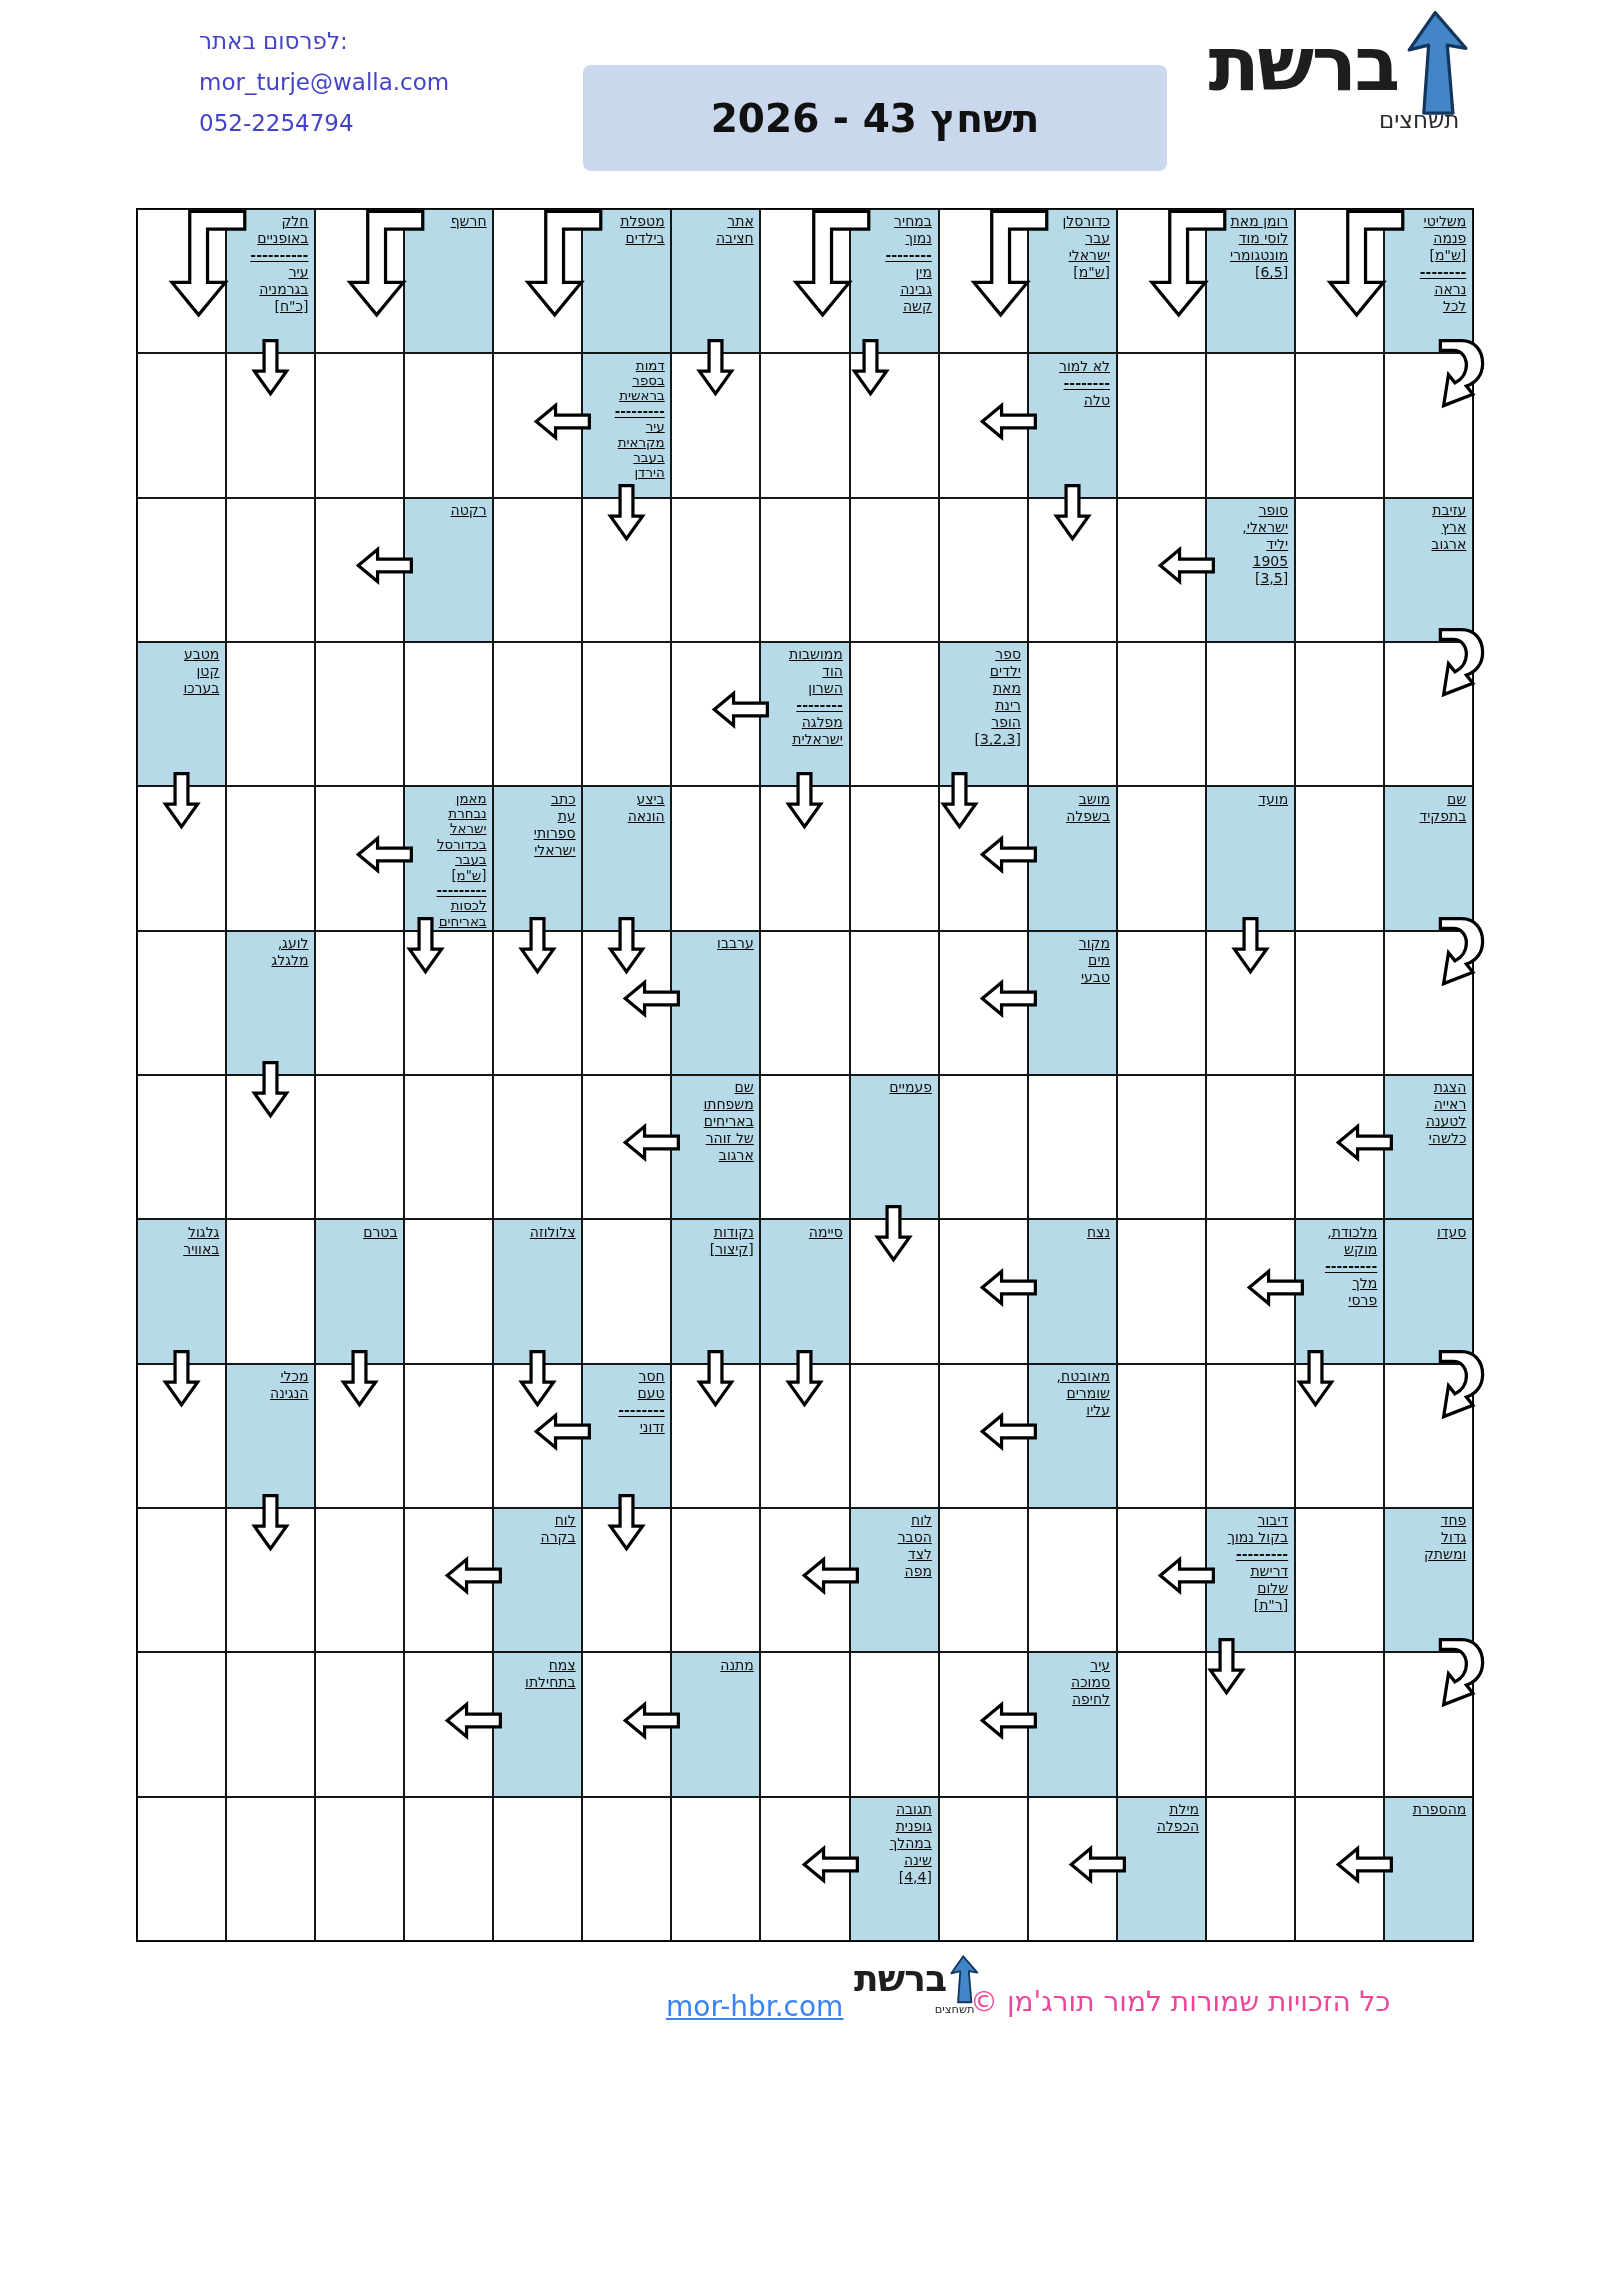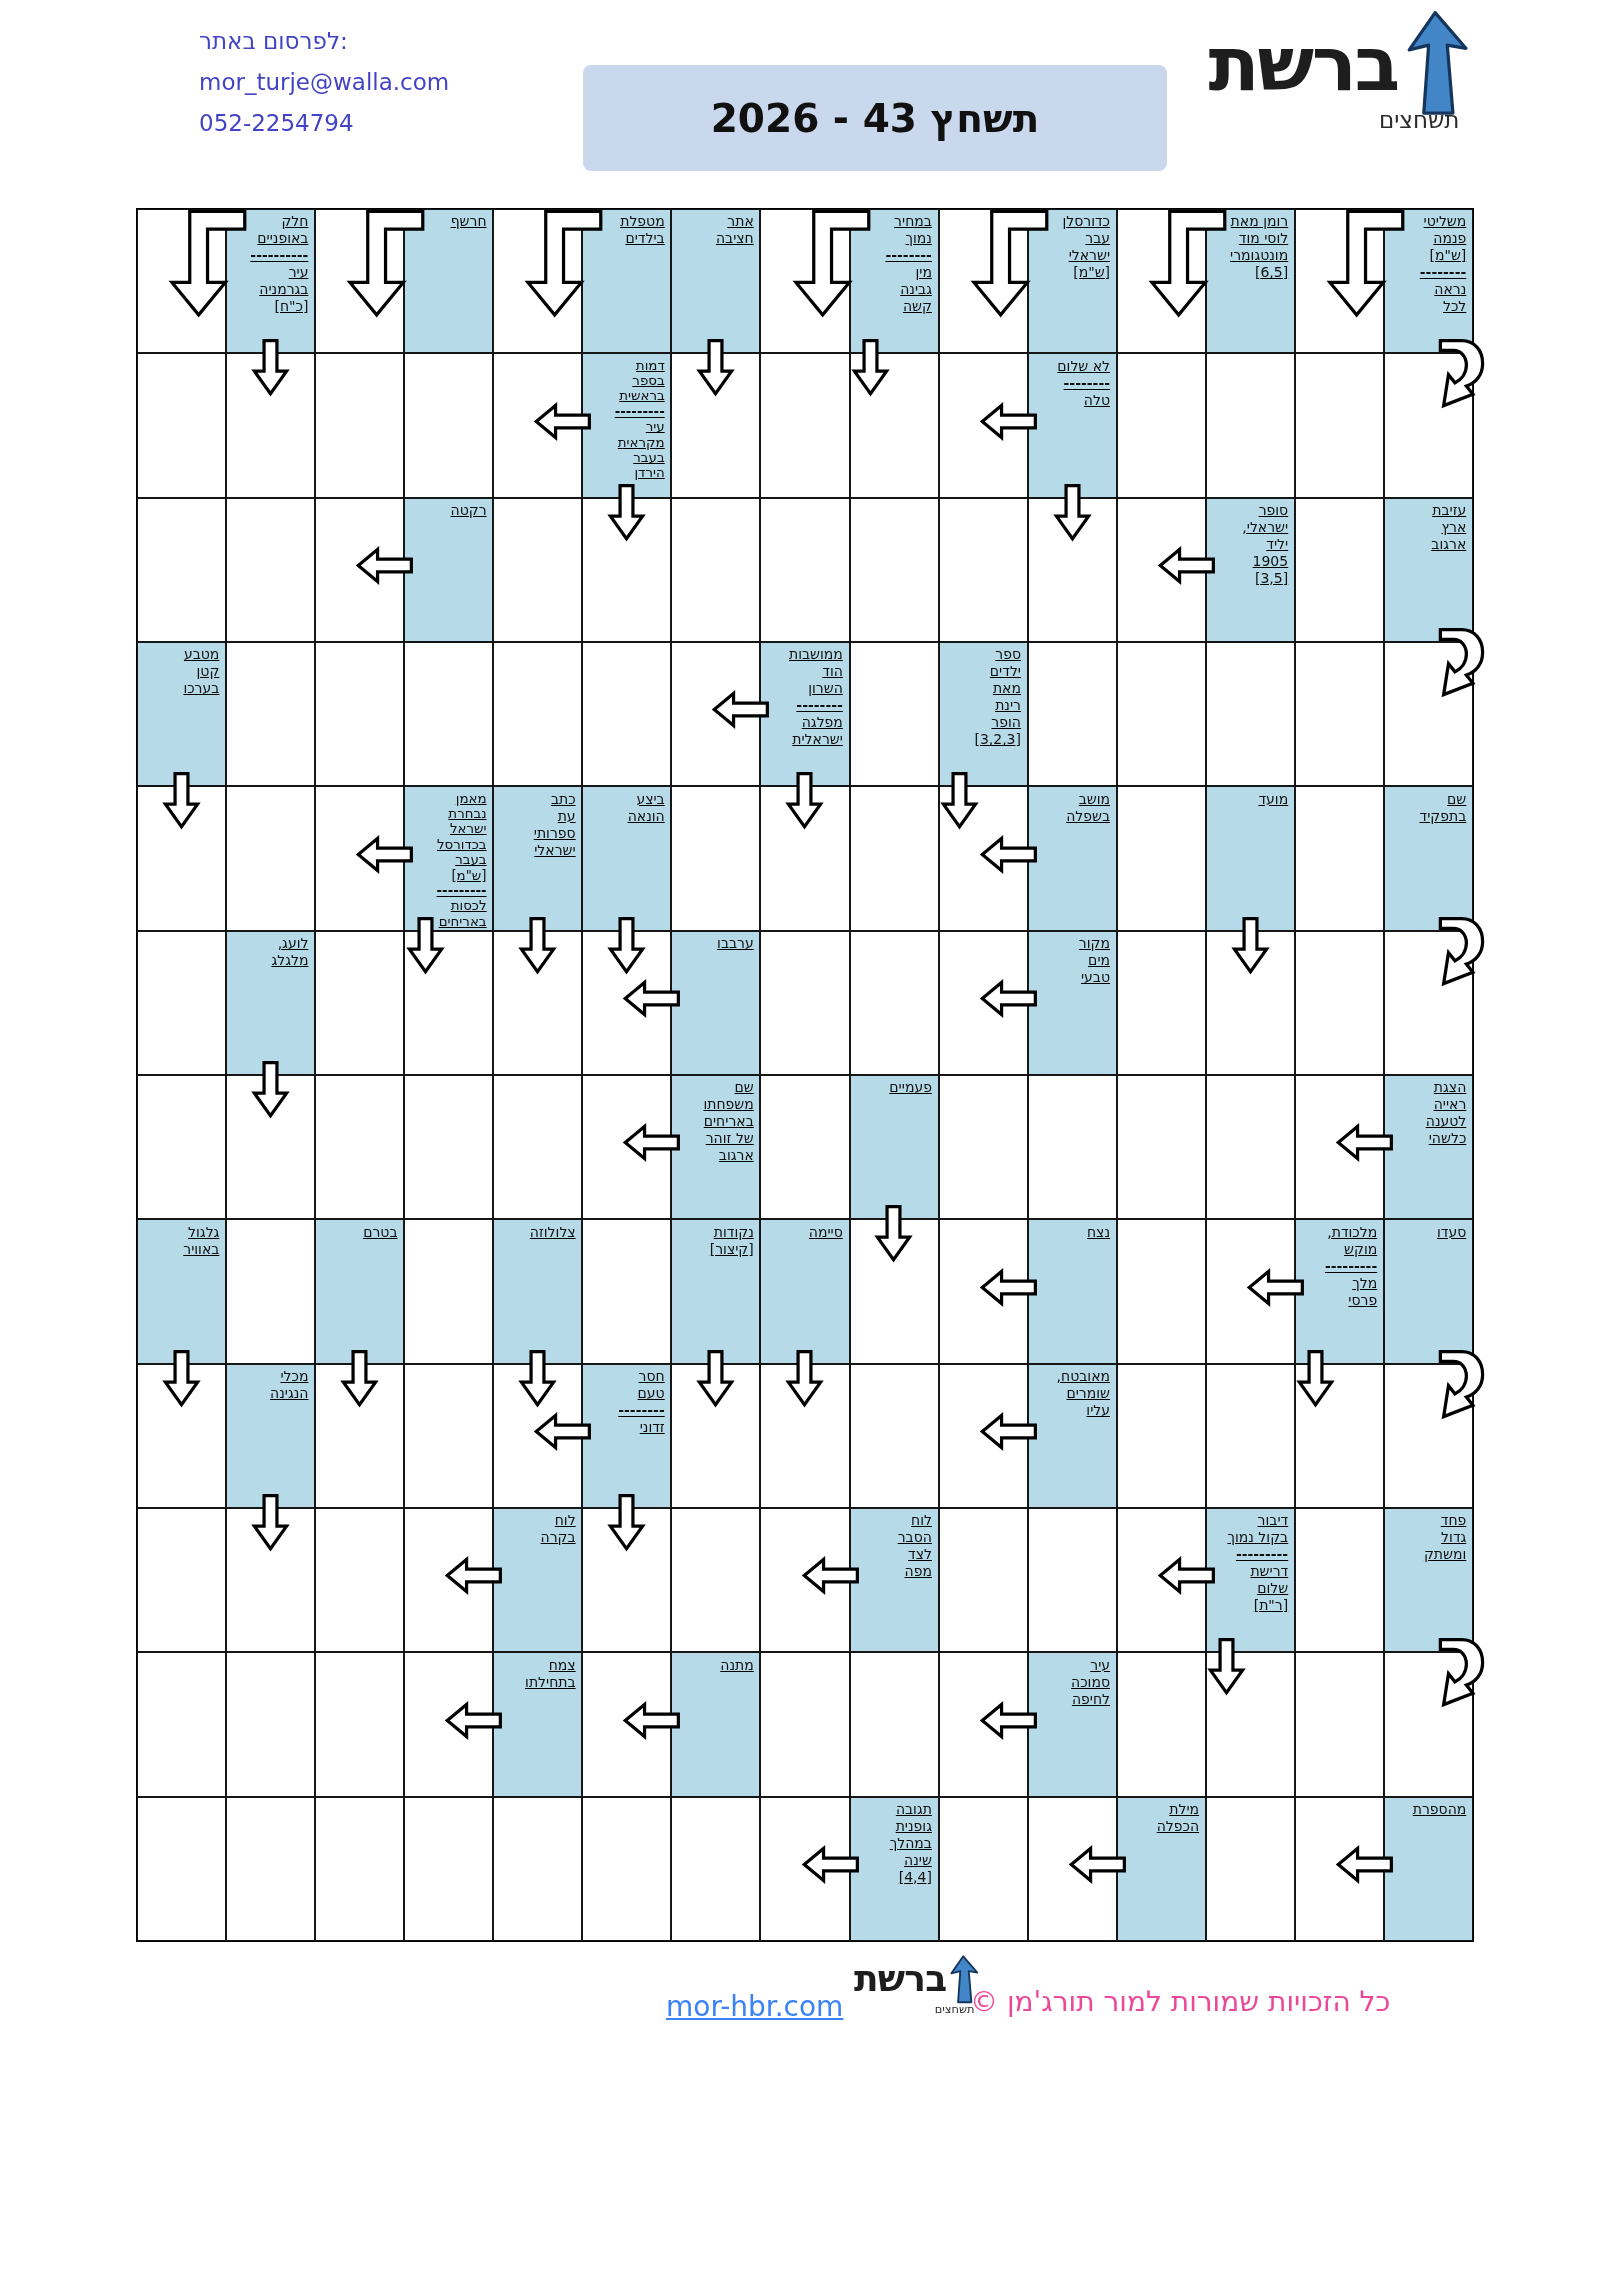--- a/index.html
+++ b/index.html
@@ -198,21 +198,21 @@
         <svg width="37" height="58" viewBox="0 0 46 72">
           <path d="M15 2 L15 40 L3 40 L23 68 L43 40 L31 40 L31 2 Z" fill="#fff" stroke="#000" stroke-width="4"></path>
         </svg>
       </span>
     </div>
     <div class="cell"></div>
     <div class="cell"></div>
     <div class="cell"></div>
     <div class="cell"></div>
     <div class="cell clue">
-      <div class="line">לא שלום</div>
+      <div class="line">לא למור</div>
       <div class="line dash">--------</div>
       <div class="line">טלה</div>
       <span class="arr a-left">
         <svg width="58" height="37" viewBox="0 0 72 46">
           <path d="M70 15 L28 15 L28 3 L4 23 L28 43 L28 31 L70 31 Z" fill="#fff" stroke="#000" stroke-width="4"></path>
         </svg>
       </span>
       <span class="arr a-down">
         <svg width="37" height="58" viewBox="0 0 46 72">
           <path d="M15 2 L15 40 L3 40 L23 68 L43 40 L31 40 L31 2 Z" fill="#fff" stroke="#000" stroke-width="4"></path>

